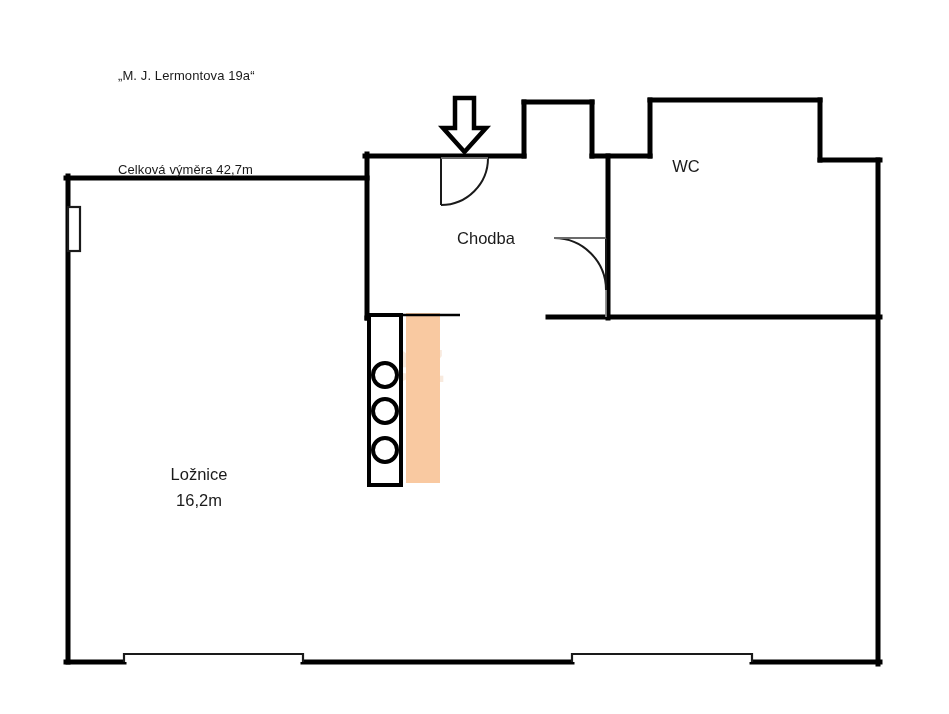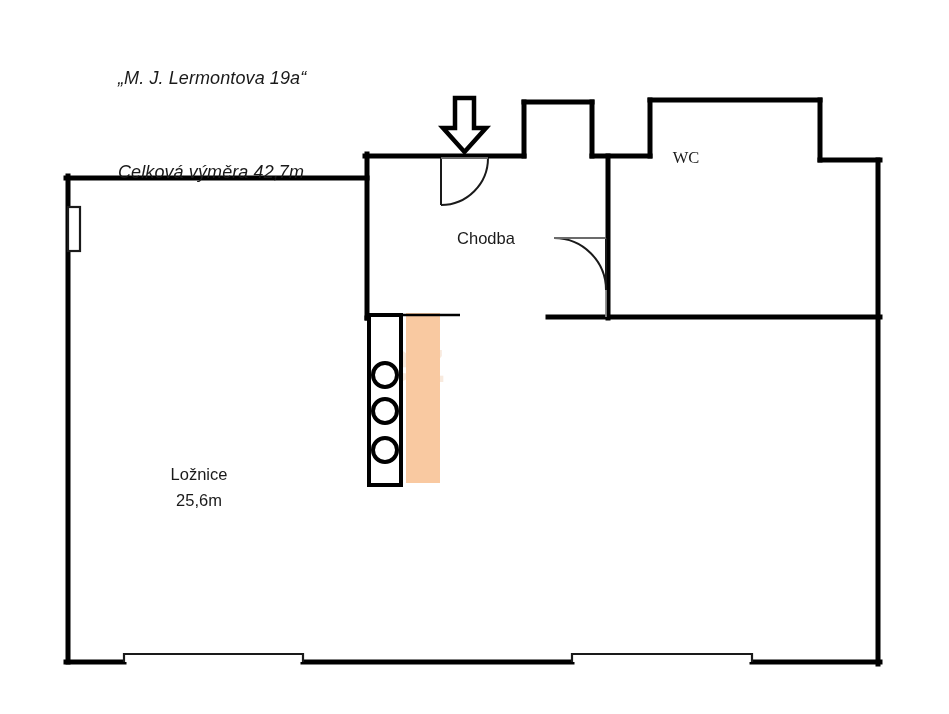--- a/index.html
+++ b/index.html
@@ -27,23 +27,22 @@
     width: 949px;
     height: 714px;
   }
   .txt {
     position: absolute;
     white-space: pre;
     font-family: "Liberation Sans", sans-serif;
     color: #1a1a1a;
   }
   .title-line {
-    font-size: 18px;
+    font-size: 13px;
     letter-spacing: 0.1px;
-    font-style: italic;
   }
   .room-name {
     font-size: 16.5px;
     text-align: center;
   }
   .room-area {
     font-size: 16.5px;
     text-align: center;
   }
   .room-block {
@@ -148,26 +147,26 @@
     </g>
 
   </svg>
 
   <div class="txt title-line" style="left:118px; top:68px;">„M. J. Lermontova 19a“</div>
 
   <div class="txt title-line" style="left:118px; top:114px;margin-top:48px;">Celková výměra 42,7m</div>
 
   <div class="room-block" style="left:119px; top:462px; width:160px;">
     <div class="room-name">Ložnice</div>
-    <div class="room-area">25,6m</div>
+    <div class="room-area">16,2m</div>
   </div>
 
 
   <div class="room-block" style="left:406px; top:226px; width:160px;">
     <div class="room-name">Chodba</div>
   </div>
 
-  <div class="room-block" style="left:626px; top:145px; width:120px;font-family:Liberation Serif, serif;">
+  <div class="room-block" style="left:626px; top:154px; width:120px;">
     <div class="room-name">WC</div>
   </div>
 
 
 </div>
 
 </body></html>

